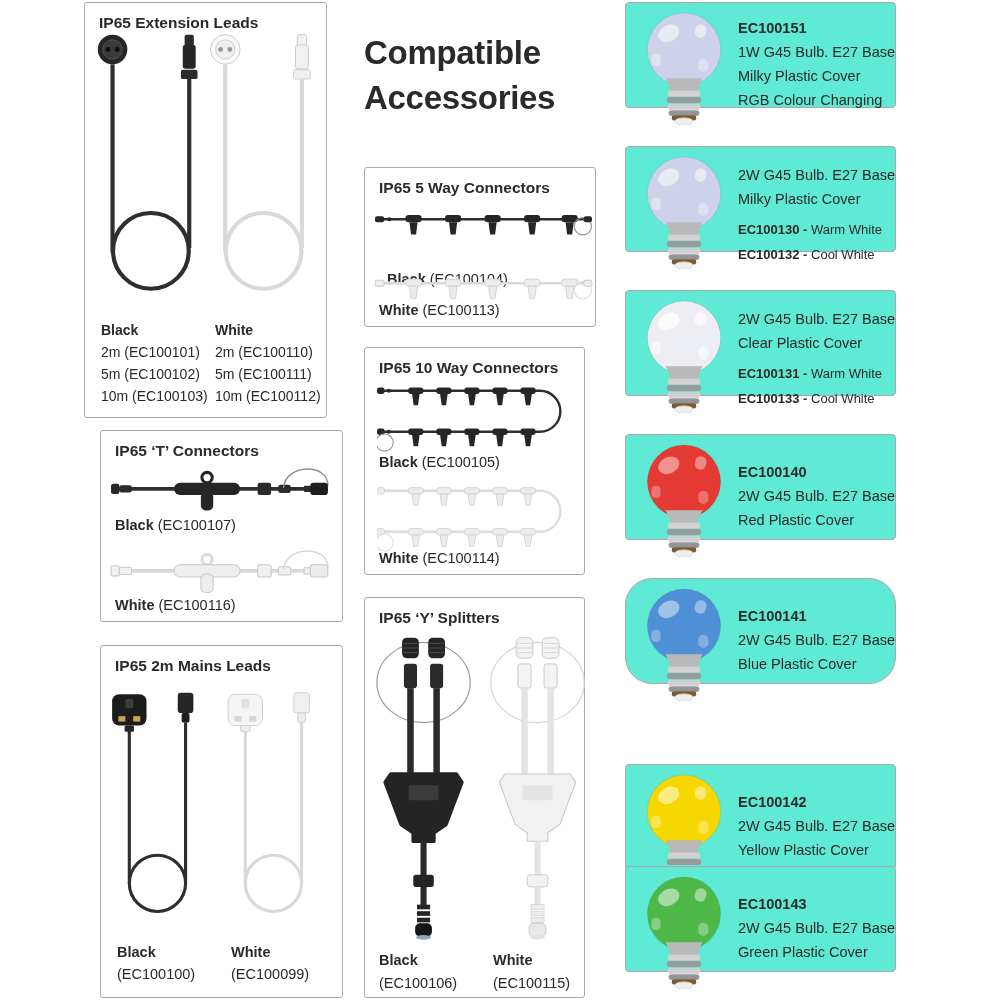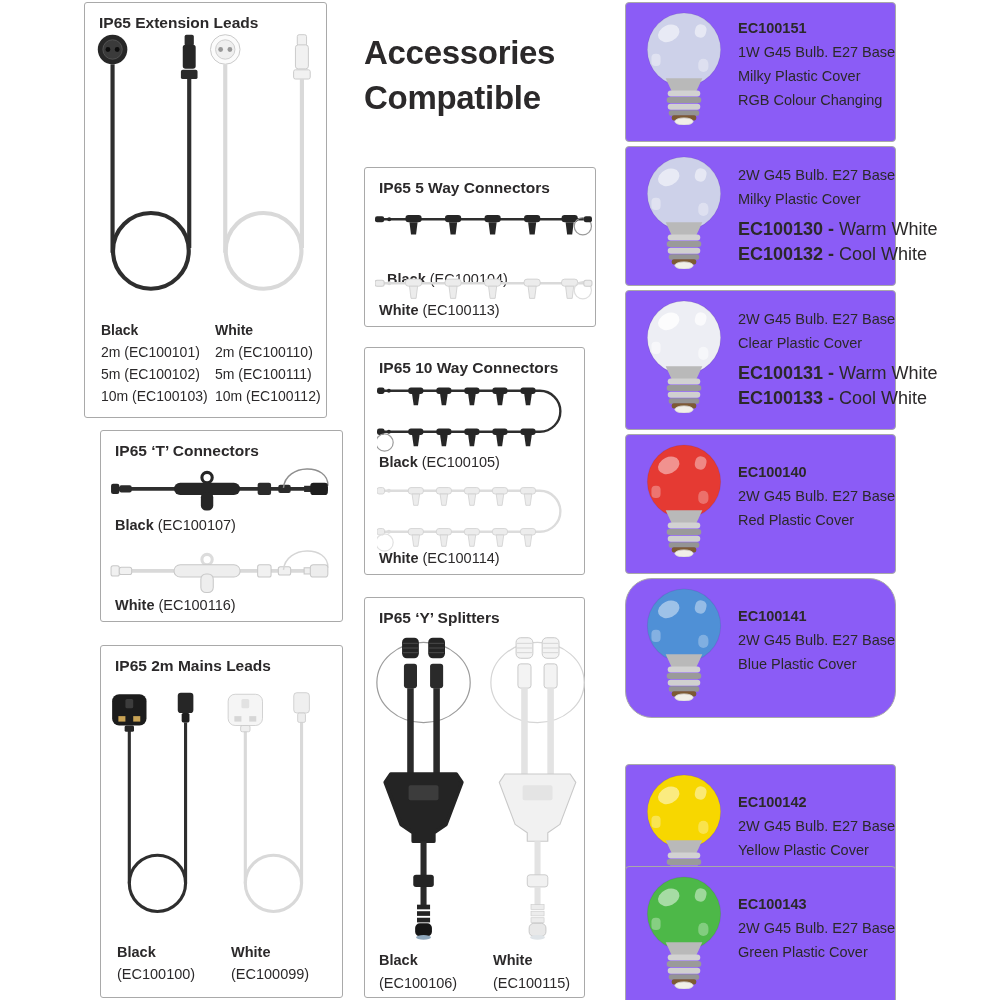--- a/index.html
+++ b/index.html
@@ -11,35 +11,35 @@
   .box-title{position:absolute;left:14px;top:11px;font-size:15.5px;font-weight:bold;white-space:nowrap;}
   .cap{position:absolute;font-size:14.5px;white-space:nowrap;}
   .b{font-weight:bold;}
   .abs{position:absolute;}
   .main-title{
     position:absolute;left:364px;top:30px;font-size:33px;line-height:45px;
     font-weight:bold;letter-spacing:-0.3px;white-space:nowrap;
   }
   .ext-list{position:absolute;top:316px;font-size:14px;line-height:22px;white-space:nowrap;}
   .ext-list .hdr{font-weight:bold;}
-  .card{position:absolute;left:625px;width:271px;height:140px;border:1px solid #a9a9a9;border-radius:4px;background:#8b5cf6;box-sizing:border-box;}
+  .card{position:absolute;left:625px;width:271px;height:106px;border:1px solid #a9a9a9;border-radius:4px;background:#5eead4;box-sizing:border-box;}
   .card svg.bulb{position:absolute;left:12px;top:8px;}
   .ctext{position:absolute;left:112px;font-size:14.5px;line-height:24px;white-space:nowrap;}
   .ctext .code-line{font-weight:bold;}
-  .vblock{position:absolute;left:112px;font-size:18px;line-height:25px;white-space:nowrap;}
+  .vblock{position:absolute;left:112px;font-size:13px;line-height:25px;white-space:nowrap;}
   
   .wb{stroke:#2e2e2e;}
   .ww{stroke:#d9d9d9;}
 </style>
 </head>
 <body>
 
 <div class="main-title">
+  <div>Compatible</div>
   <div>Accessories</div>
-  <div>Compatible</div>
 </div>
 
 <div class="box" style="left:84px;top:2px;width:243px;height:416px;">
   <div class="box-title">IP65 Extension Leads</div>
   <svg class="abs" style="left:10px;top:28px;" width="218" viewBox="0 0 236 290">
 
     <circle cx="19" cy="20" r="16" fill="#272727"></circle>
     <circle cx="19" cy="20" r="10.5" fill="#3a3a3a" stroke="#555" stroke-width="1"></circle>
     <circle cx="14" cy="20" r="2.6" fill="#0d0d0d"></circle>
       <circle cx="24" cy="20" r="2.6" fill="#0d0d0d"></circle>

